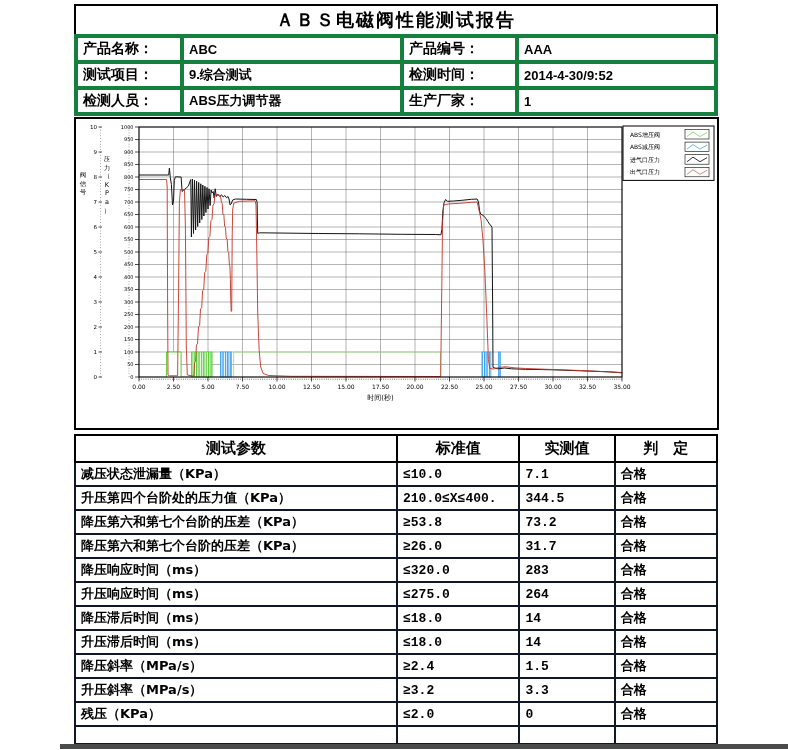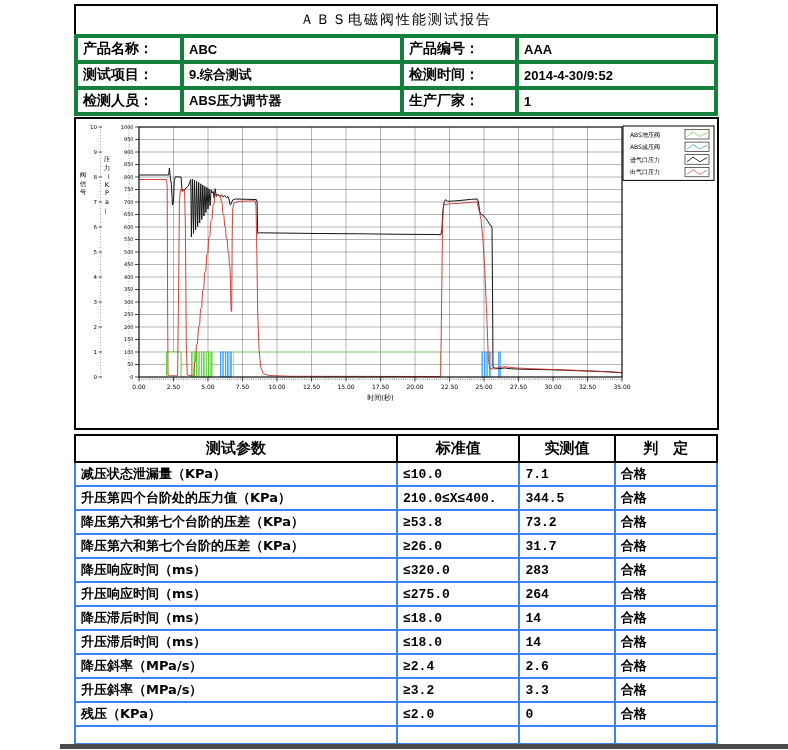--- a/index.html
+++ b/index.html
@@ -2,34 +2,34 @@
 <html><head>
 <meta charset="utf-8">
 <style>
   html,body{margin:0;padding:0;}
   body{background:#ffffff;}
   .page{position:relative;width:788px;height:750px;background:#fff;overflow:hidden;
         font-family:"DejaVu Sans","Liberation Sans",sans-serif;color:#000;}
   .report{position:absolute;left:74px;top:4px;width:644px;}
   
   .title-box{border:2px solid #000;height:28px;display:flex;align-items:center;justify-content:center;}
-  .title-box span{font-size:14px;font-weight:400;letter-spacing:2px;}
+  .title-box span{font-size:18px;font-weight:700;letter-spacing:2px;}
   
   table{border-collapse:collapse;table-layout:fixed;}
   .info-table{width:644px;margin-top:-2px;}
   .info-table td{border:4px solid #15803d;height:22px;padding:0 5px;overflow:hidden;white-space:nowrap;}
   .info-label{font-size:14px;font-weight:700;}
   .info-value{font-size:13px;font-weight:600;font-family:Liberation Sans, sans-serif;}
   
   .chart-box{margin-top:1px;width:641px;height:309px;border:2px solid #000;background:#fff;}
   .chart-box svg{display:block;}
   
   .results-table{width:644px;margin-top:4px;}
   .results-table th{border:2px solid #000;height:25px;font-size:15px;font-weight:700;text-align:center;padding:0 4px;}
-  .results-table td{border:2px solid #3b82f6;height:22px;padding:0 5px;overflow:hidden;white-space:nowrap;}
+  .results-table td{border:2px solid #0f172a;height:22px;padding:0 5px;overflow:hidden;white-space:nowrap;}
   .results-table td.c0{font-size:13px;font-weight:700;}
   .results-table td.c1,.results-table td.c2{font-size:13px;font-weight:600;
       font-family:"Liberation Mono","DejaVu Sans Mono",monospace;}
   .results-table td.c3{font-size:13px;font-weight:700;}
   .results-table tr.empty-row td{height:16px;}
   .bottom-strip{position:absolute;left:60px;top:744px;width:728px;height:5px;background:#4b4b4b;}
 </style>
 </head>
 <body>
 
@@ -323,21 +323,21 @@
           </tr>
           <tr>
             <td class="c0">升压滞后时间（ms）</td>
             <td class="c1">≤18.0</td>
             <td class="c2">14</td>
             <td class="c3">合格</td>
           </tr>
           <tr>
             <td class="c0">降压斜率（MPa/s）</td>
             <td class="c1">≥2.4</td>
-            <td class="c2">2.6</td>
+            <td class="c2">1.5</td>
             <td class="c3">合格</td>
           </tr>
           <tr>
             <td class="c0">升压斜率（MPa/s）</td>
             <td class="c1">≥3.2</td>
             <td class="c2">3.3</td>
             <td class="c3">合格</td>
           </tr>
           <tr>
             <td class="c0">残压（KPa）</td>

